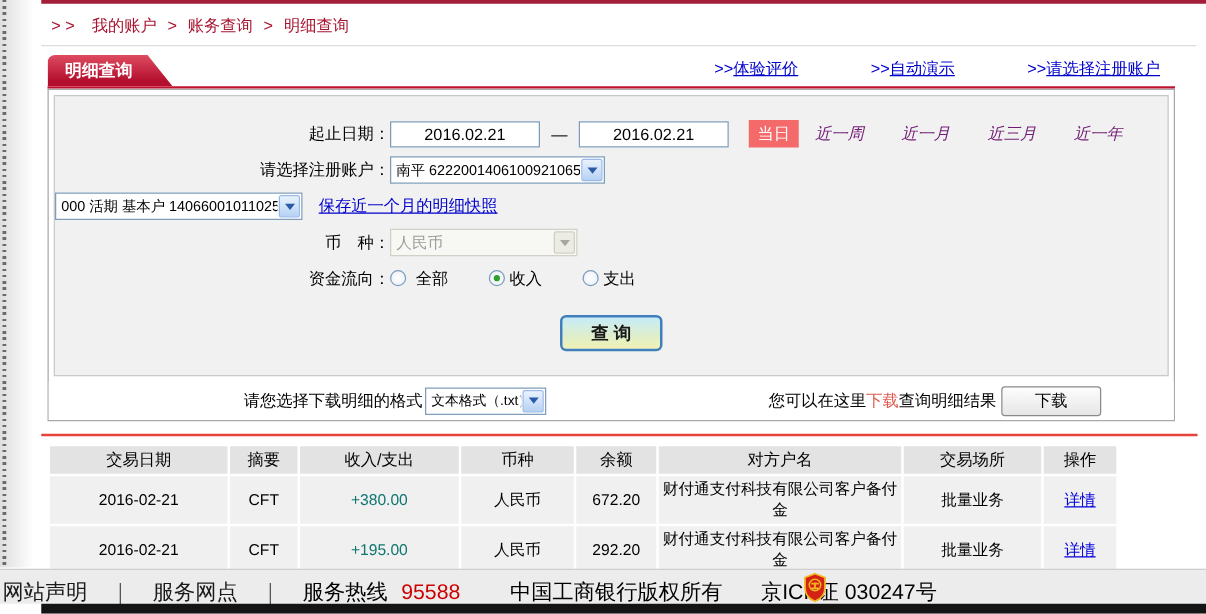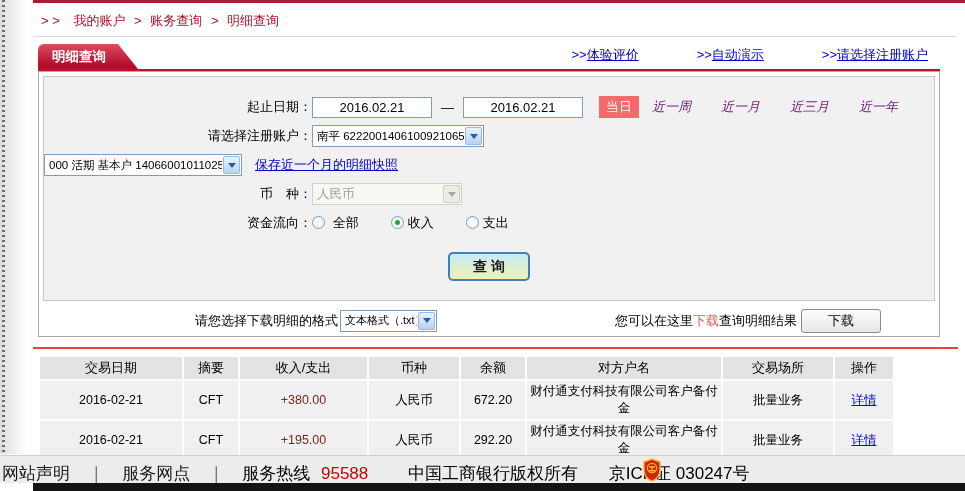--- a/index.html
+++ b/index.html
@@ -81,21 +81,21 @@
     border-radius:3px; background:linear-gradient(180deg,#fdfdfd,#e6e6e6);
     font-size:13px; cursor:pointer; font-family:"Liberation Sans",sans-serif; }
   .redline { margin:10px 7px 0 0; height:2px; background:#e8433b; }
   
   .tbl { margin:6px 0 0 5px; border-collapse:separate; border-spacing:2px;
     table-layout:fixed; width:857px; background:#fff; }
   .tbl th { background:#e3e3e3; font-weight:normal; font-size:13px; height:22px;
     padding:1px 2px;margin-top:44px; }
   .tbl td { background:#f0f0f0; font-size:12.5px; text-align:center; height:38px;
     padding:1px 3px; line-height:17px; }
-  .amt { color:#7f1d1d; }
+  .amt { color:#0f766e; }
   .detail-link { color:#0000dd; text-decoration:underline; cursor:pointer; }
   
   .footer { position:absolute; left:0; right:0; bottom:8px; height:28px;
     background:#ececec; border-top:1px solid #cfcfcf; font-size:17px; }
   .f-left { position:absolute; left:2px; top:6px; white-space:nowrap; }
   .f-left .fsep { margin:0 13px; color:#555; }
   .f-left a { color:#1a1a1a; text-decoration:none; cursor:pointer; }
   .hotline-num { color:#cc0000; margin-left:6px; }
   .f-copy { position:absolute; left:408px; top:6px; white-space:nowrap; }
   .f-icp { margin-left:26px; }

